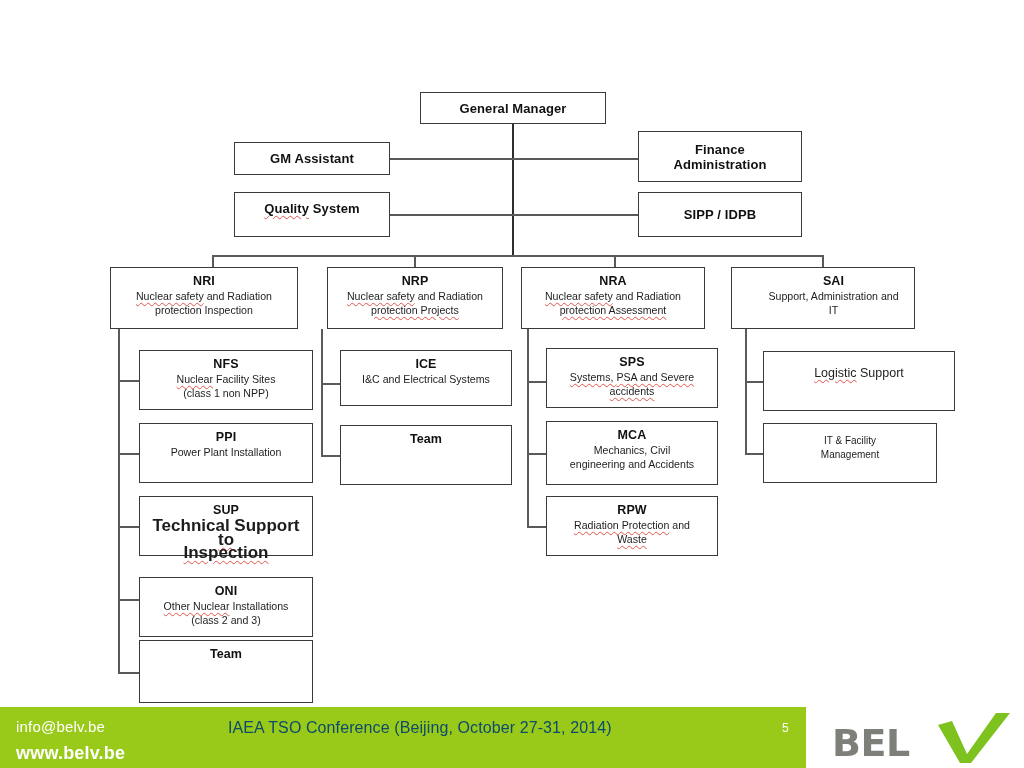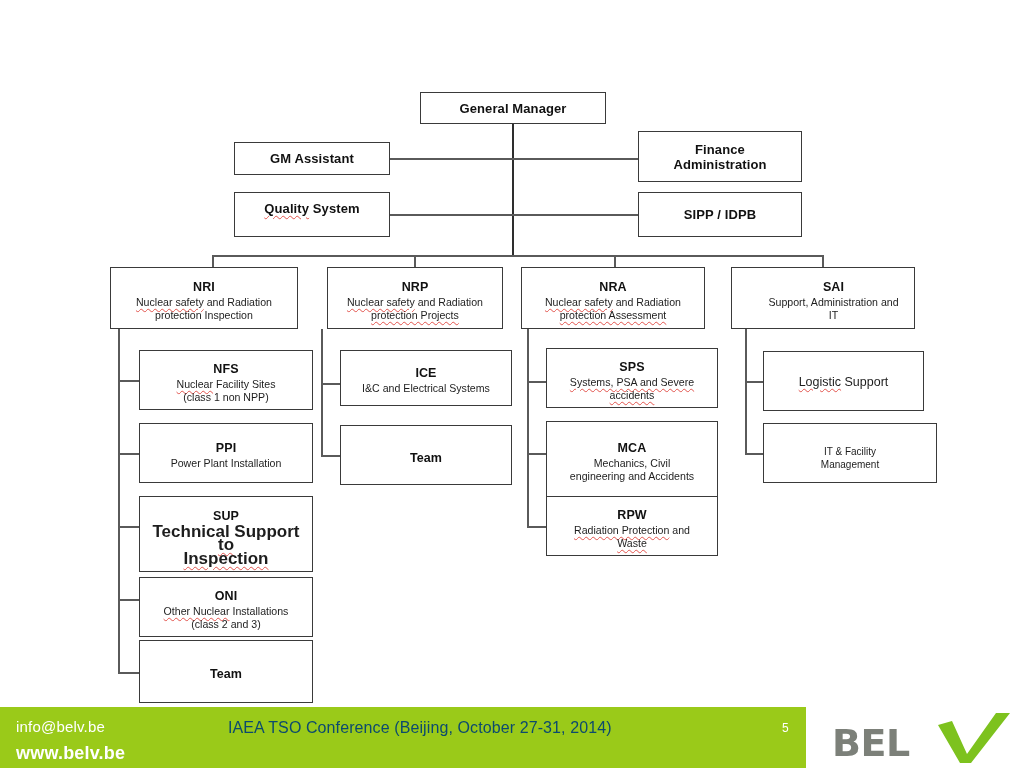--- a/index.html
+++ b/index.html
@@ -26,21 +26,21 @@
   }
 
   .node {
     position: absolute;
     box-sizing: border-box;
     border: 1.6px solid #3a3a3a;
     background: #ffffff;
     display: flex;
     flex-direction: column;
     align-items: center;
-    justify-content: center;
+    justify-content: flex-start;
     padding-top: 6px;
     z-index: 3;
   }
   .node.vcenter { justify-content: center; padding-top: 0; }
 
   .node-title {
     font-weight: bold;
     font-size: 12.5px;
     line-height: 15px;
     letter-spacing: 0.1px;
@@ -236,21 +236,21 @@
   <div class="node" style="left:139px; top:350px; width:174px; height:60px;">
     <div class="node-title">NFS</div>
     <div class="node-sub"><span class="sq">Nuclear</span><span> Facility Sites</span><br><span>(class 1 non NPP)</span></div>
   </div>
 
   <div class="node" style="left:139px; top:423px; width:174px; height:60px;">
     <div class="node-title">PPI</div>
     <div class="node-sub">Power Plant Installation</div>
   </div>
 
-  <div class="node" style="left:139px; top:496px; width:174px; height:76px;">
+  <div class="node" style="left:139px; top:496px; width:174px; height:60px;">
     <div class="node-title">SUP</div>
     <div class="node-sub bold"><span>Technical Support </span><span class="sq">to</span><br><span class="sq">Inspection</span></div>
   </div>
 
   <div class="node" style="left:139px; top:569px; width:174px; height:60px;margin-top:8px;">
     <div class="node-title">ONI</div>
     <div class="node-sub"><span class="sq">Other Nuclear</span><span> Installations</span><br><span>(class 2 and 3)</span></div>
   </div>
 
   <div class="node" style="left:139px; top:640px; width:174px; height:63px;">
@@ -264,31 +264,31 @@
 
   <div class="node" style="left:340px; top:425px; width:172px; height:60px;">
     <div class="node-title">Team</div>
   </div>
 
   <div class="node" style="left:546px; top:348px; width:172px; height:60px;">
     <div class="node-title">SPS</div>
     <div class="node-sub"><span class="sq">Systems, </span><span class="sq">PSA and Severe</span><br><span class="sq">accidents</span></div>
   </div>
 
-  <div class="node" style="left:546px; top:421px; width:172px; height:76px;">
+  <div class="node" style="left:546px; top:421px; width:172px; height:64px;">
     <div class="node-title">MCA</div>
     <div class="node-sub"><span>Mechanics, Civil</span><br><span>engineering and Accidents</span></div>
   </div>
 
   <div class="node" style="left:546px; top:496px; width:172px; height:60px;">
     <div class="node-title">RPW</div>
     <div class="node-sub"><span class="sq">Radiation Protection</span><span> and</span><br><span class="sq">Waste</span></div>
   </div>
 
-  <div class="node" style="left:763px; top:351px; width:161px; height:60px; padding-top:2px;">
+  <div class="node" style="left:763px; top:351px; width:192px; height:60px; padding-top:14px;">
     <div class="node-sub" style="font-size:12.5px;"><span class="sq">Logistic</span><span> Support</span></div>
   </div>
 
   <div class="node" style="left:763px; top:423px; width:174px; height:60px; padding-top:9px;">
     <div class="node-sub" style="font-size:10px;"><span>IT &amp; Facility</span><br><span>Management</span></div>
   </div>
 
 </div>
 
 <div id="footer">

